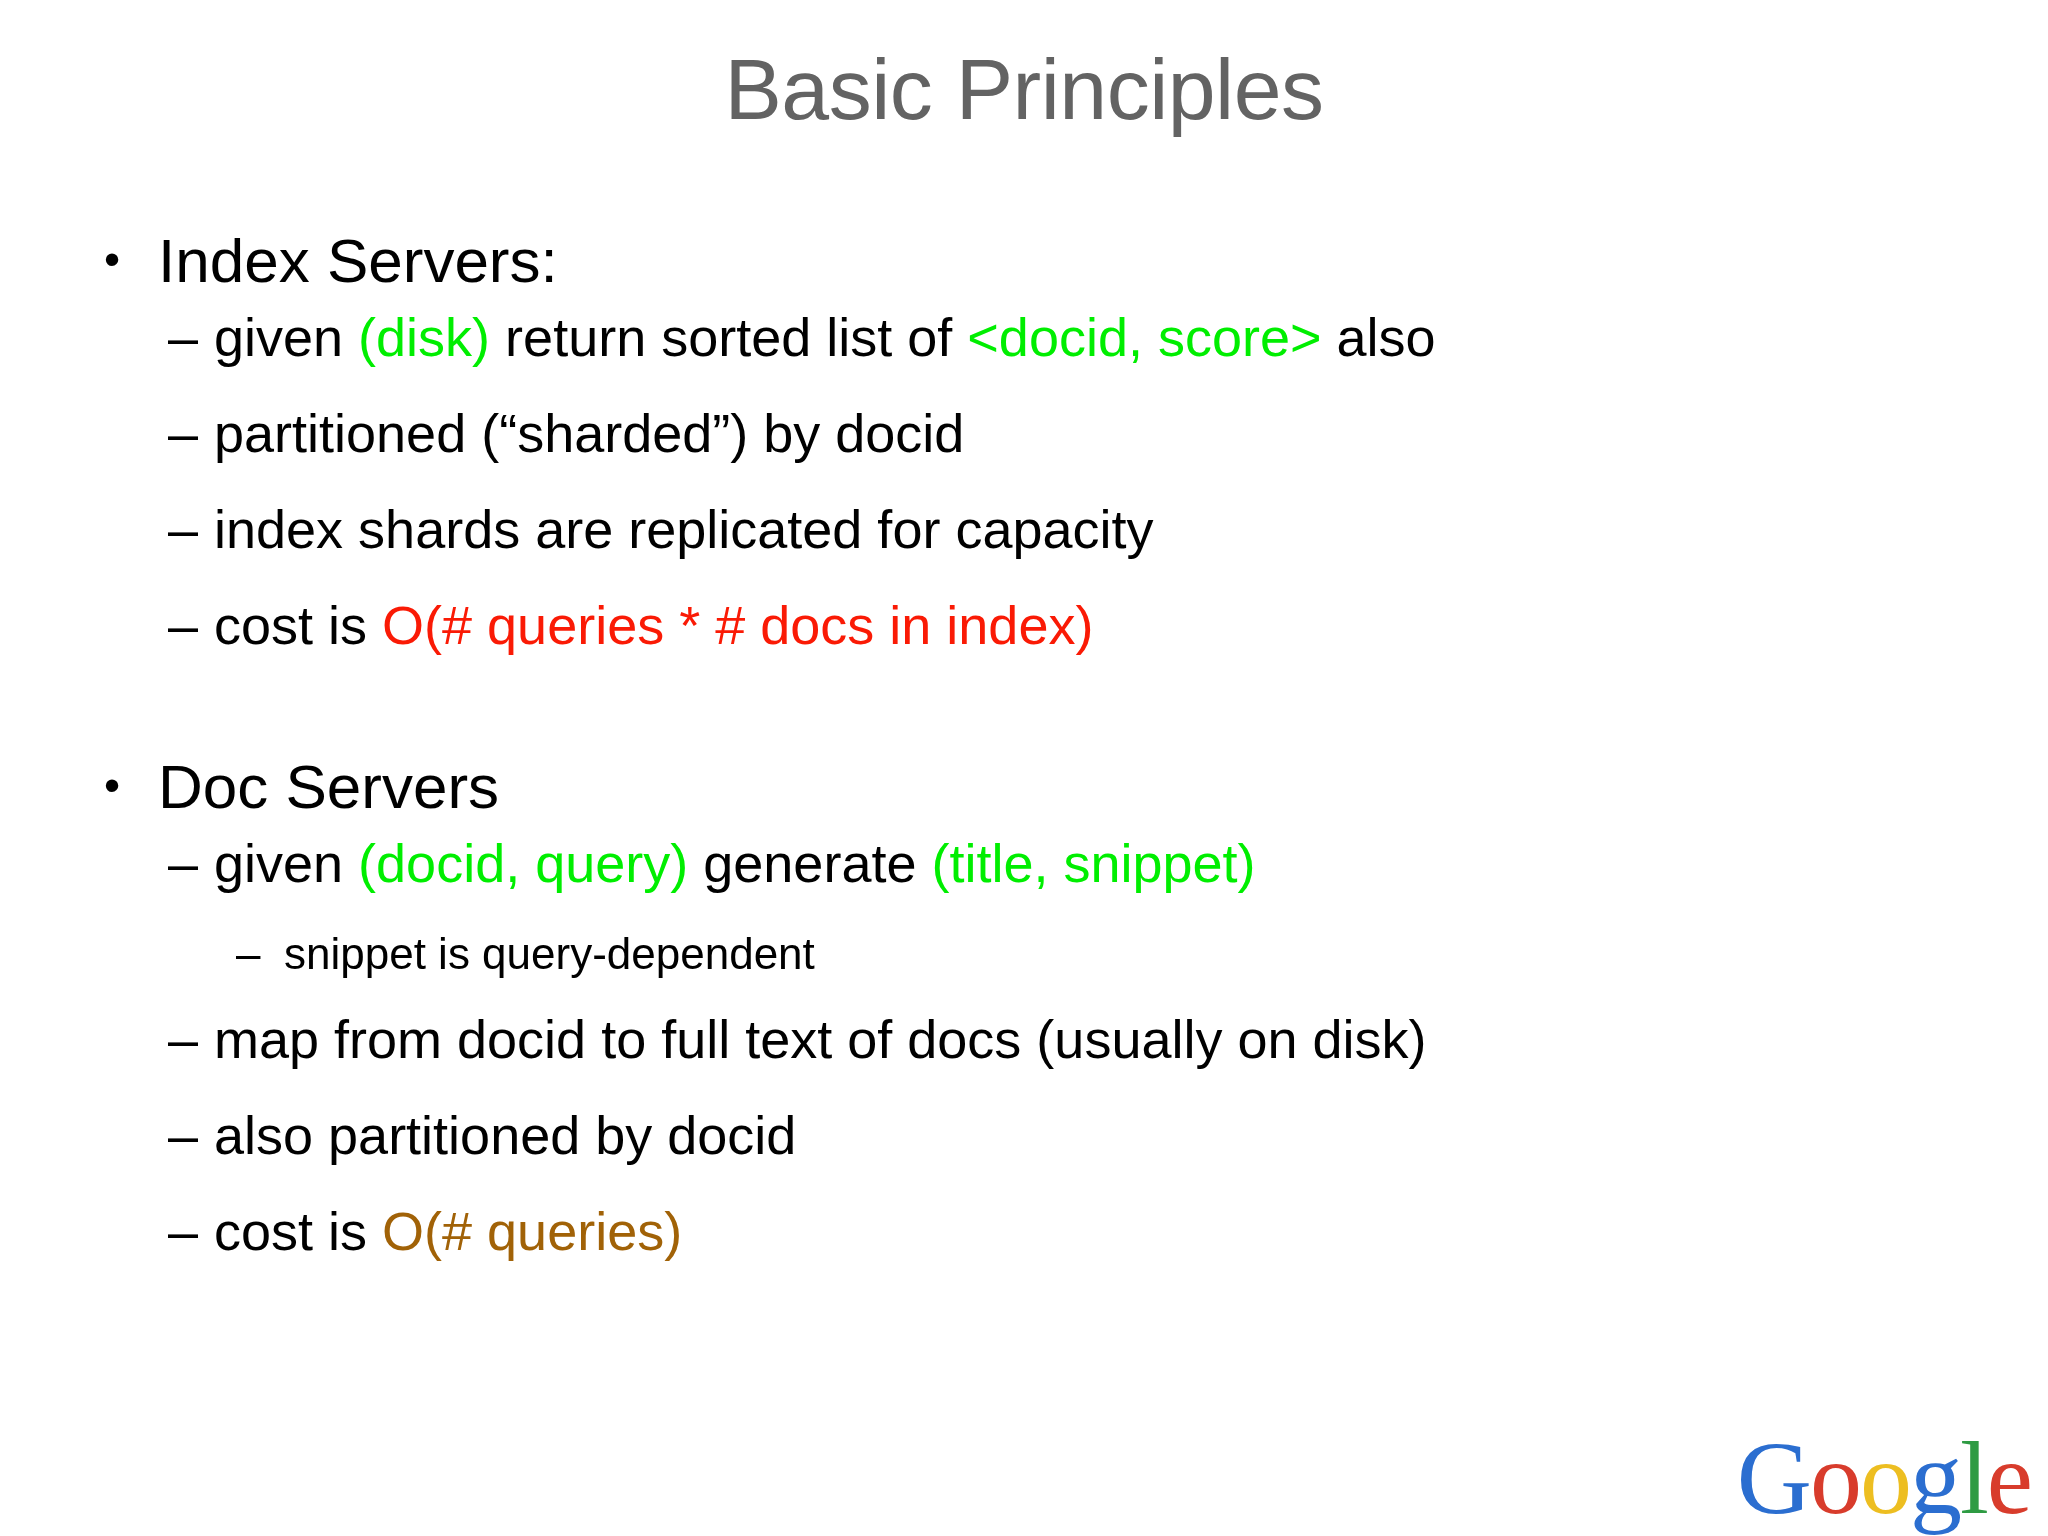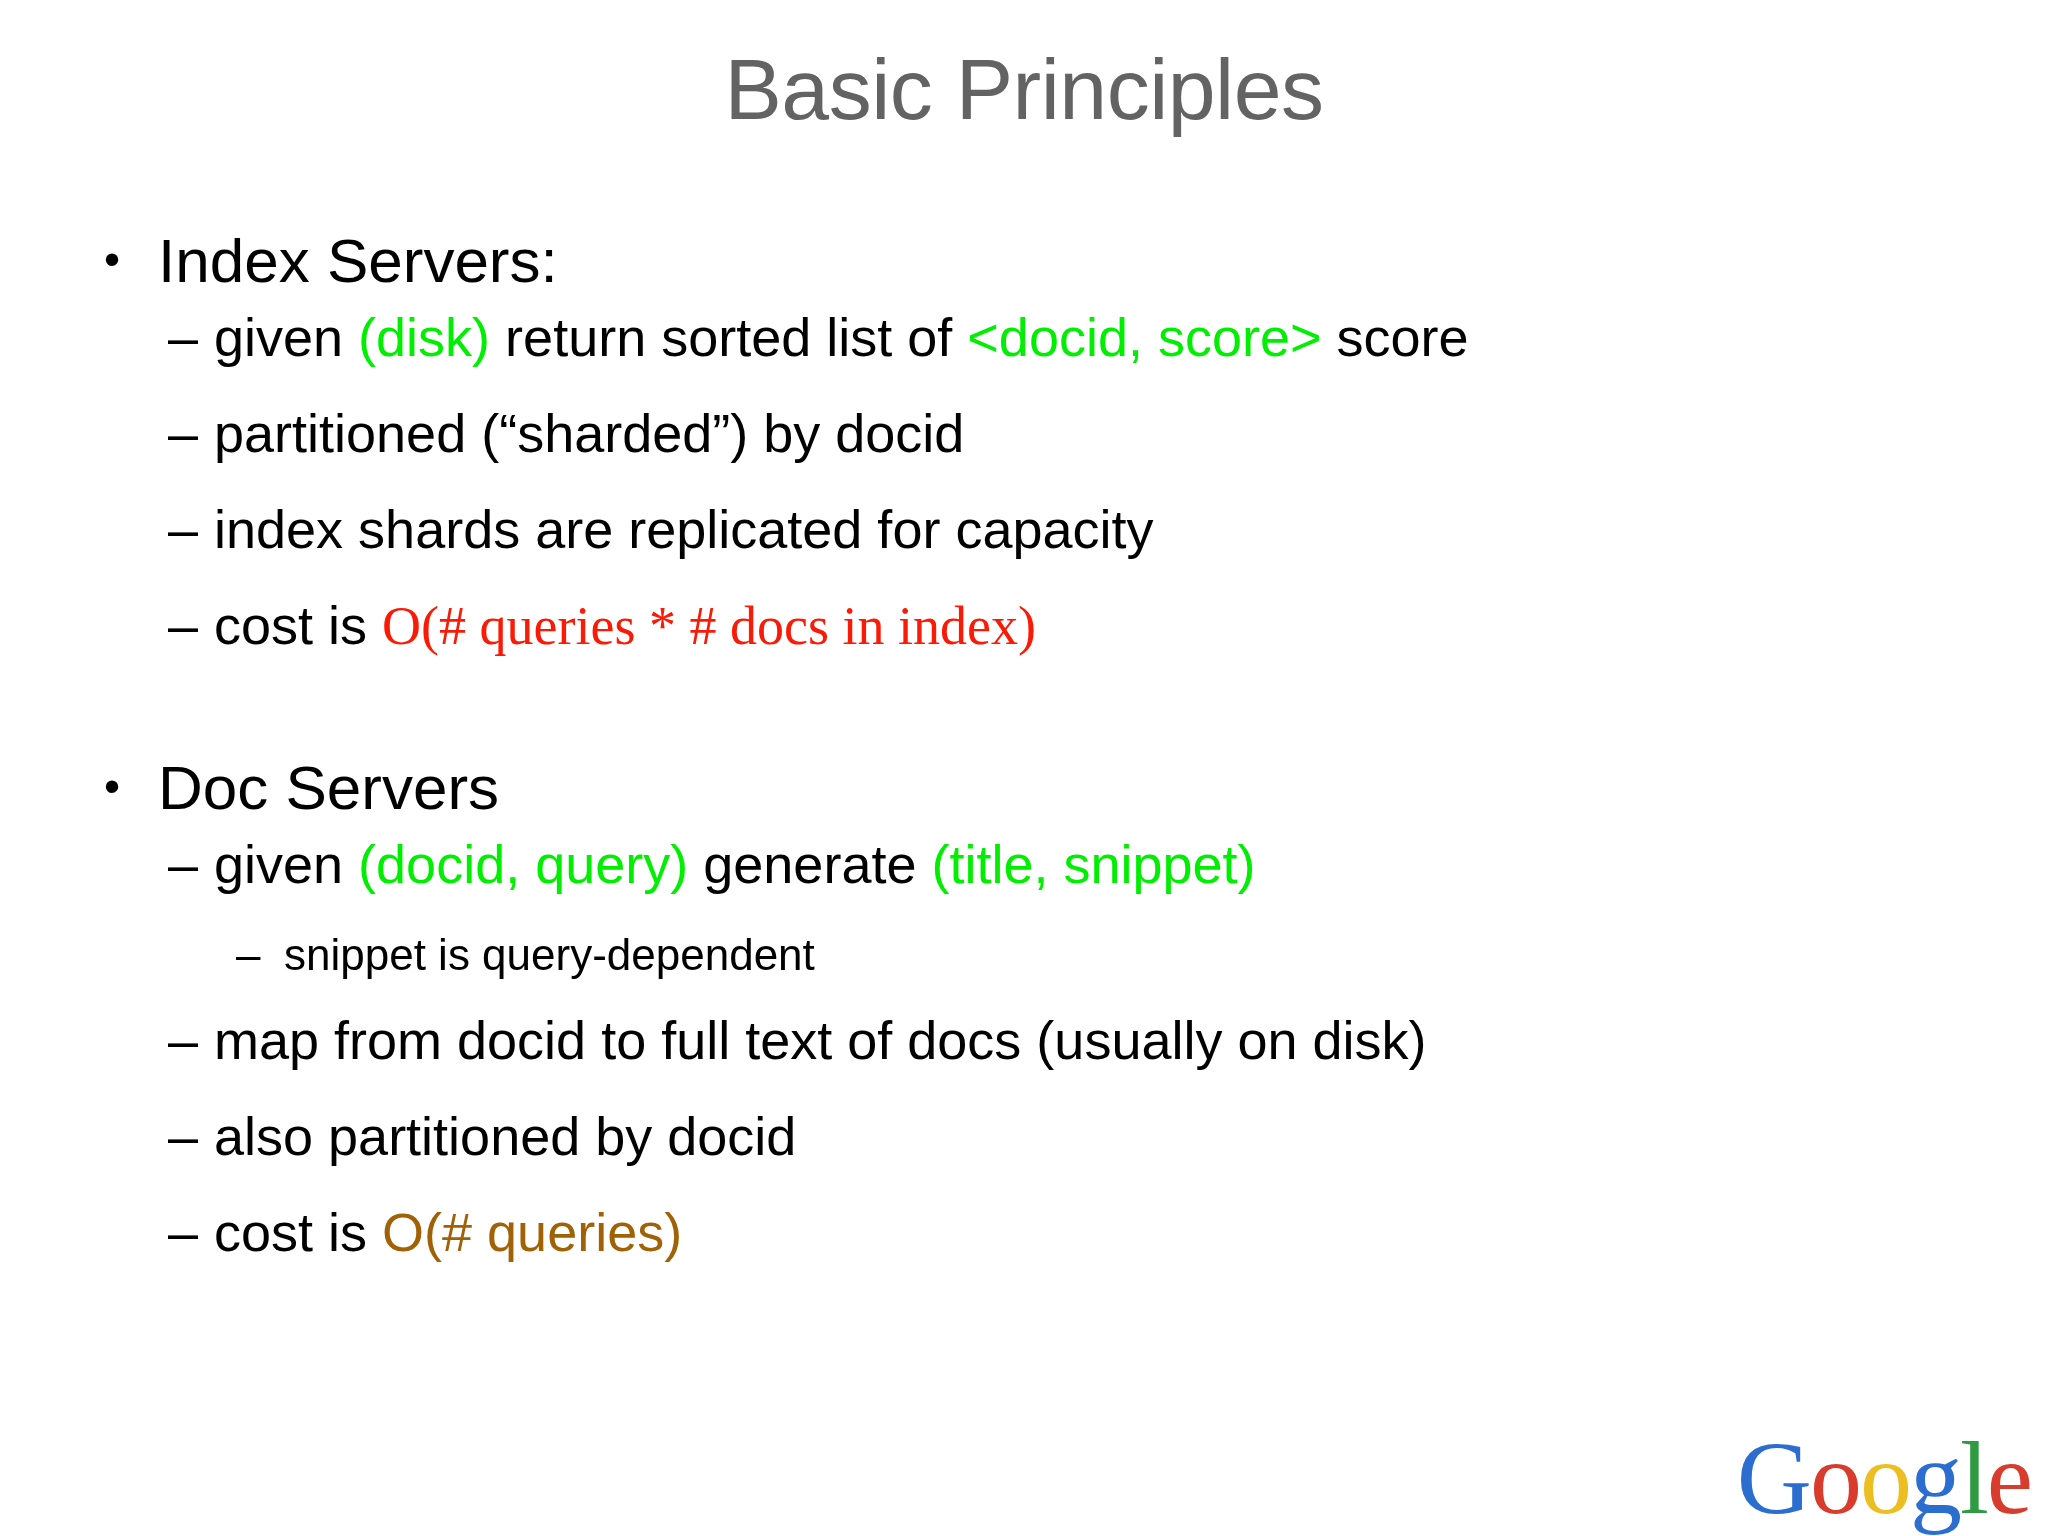--- a/index.html
+++ b/index.html
@@ -101,21 +101,21 @@
     position: absolute;
     left: 140px;
     top: 0;
     font-size: 44px;
     line-height: 1.0;
   }
 
   .gap-between-groups { height: 62px; }
 
   .hl-green { color: #00EE00; }
-  .hl-red   { color: #FA1A05; font-family: Liberation Serif, serif; }
+  .hl-red   { color: #FA1A05; }
   .hl-blue  { color: #a16207; }
 
   
   #google-logo {
     position: absolute;
     right: 17px;
     bottom: 6px;
     font-family: "Liberation Serif", serif;
     font-size: 104px;
     line-height: 1;
@@ -138,21 +138,21 @@
 
   <div id="slide-body">
 
     <div class="block">
 
       <div class="l1">
         <span class="marker">•</span><span>Index Servers:</span>
       </div>
 
       <div class="l2">
-        <span class="marker">–</span><span>given </span><span class="hl-green">(disk)</span><span> return sorted list of </span><span class="hl-green">&lt;docid, score&gt;</span><span> score</span>
+        <span class="marker">–</span><span>given </span><span class="hl-green">(disk)</span><span> return sorted list of </span><span class="hl-green">&lt;docid, score&gt;</span><span> also</span>
       </div>
 
       <div class="l2">
         <span class="marker">–</span><span>partitioned (“sharded”) by docid</span>
       </div>
 
       <div class="l2">
         <span class="marker">–</span><span>index shards are replicated for capacity</span>
       </div>
 

